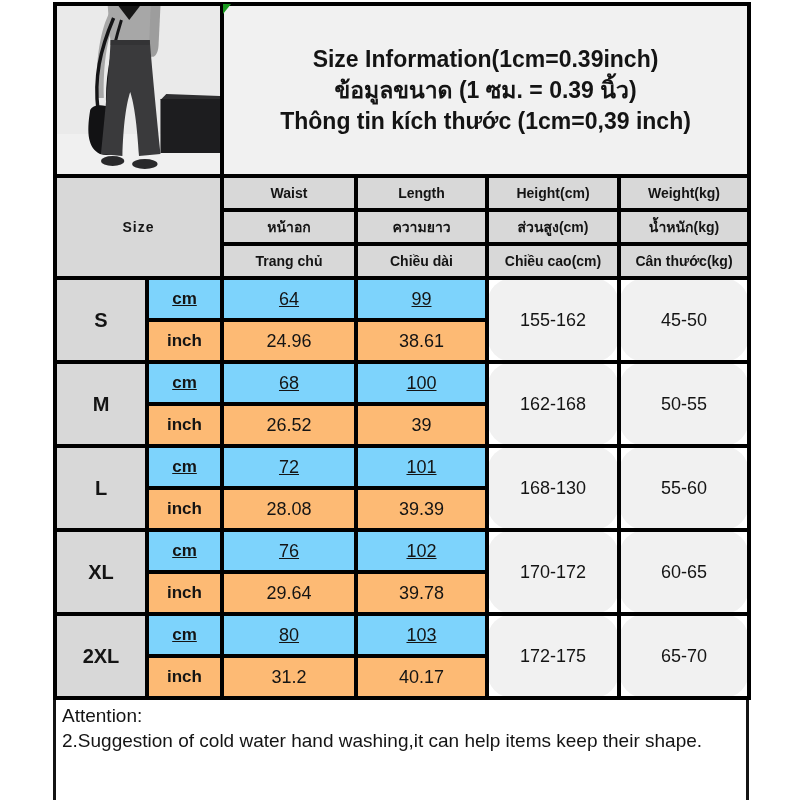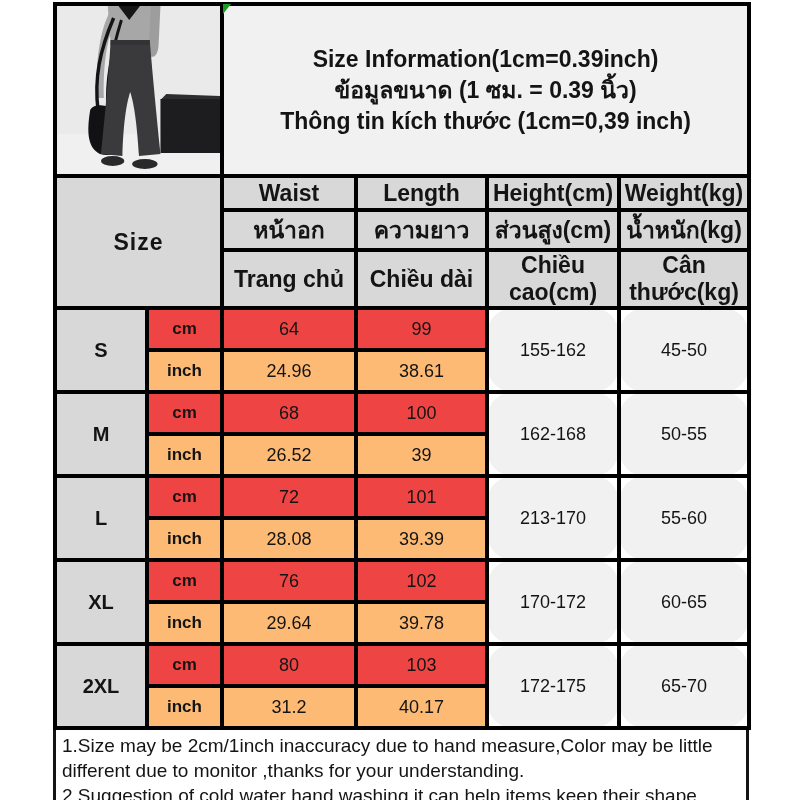--- a/index.html
+++ b/index.html
@@ -27,29 +27,29 @@
     overflow: hidden;
   }
 
   
   td.photo-cell { background: #eaeaea; height: 168px; }
   td.photo-cell svg { display: block; width: 100%; height: 168px; }
   td.title-cell { background: #f1f1f1; }
   .title-line { font-weight: bold; font-size: 23px; line-height: 31px; white-space: nowrap; }
 
   
-  tr.hdr td { background: #d8d8d8; font-weight: bold; font-size: 23px; height: 30px; }
+  tr.hdr td { background: #d8d8d8; font-weight: bold; font-size: 14px; height: 30px; }
   td.size-corner { background: #d8d8d8; font-weight: bold; font-size: 36px; letter-spacing: 1px; }
 
   
   tr.data-row td { height: 38px; }
   td.size-label { background: #d8d8d8; font-weight: bold; font-size: 20px; }
   td.unit { font-weight: bold; font-size: 17px; }
   td.val { font-size: 18px; font-weight: normal; }
-  .tint { background: #ef4444; }
+  .tint { background: #7dd3fc; text-decoration: underline; }
   .plain { background: #fdba74; }
   td.range { background: #f1f1f1; font-size: 18px; font-weight: normal; border-radius: 26px; }
 
   
   .green-flag {
     position: absolute;
     left: 223px; top: 2px;
     width: 0; height: 0;
     border-top: 10px solid #1a9a1f;
     border-right: 8px solid transparent;
@@ -169,21 +169,21 @@
       <td class="unit plain">inch</td>
       <td class="val plain">26.52</td>
       <td class="val plain">39</td>
     </tr>
 
     <tr class="data-row">
       <td class="size-label" rowspan="2">L</td>
       <td class="unit tint">cm</td>
       <td class="val tint">72</td>
       <td class="val tint">101</td>
-      <td class="range" rowspan="2">213-170</td>
+      <td class="range" rowspan="2">168-130</td>
       <td class="range" rowspan="2">55-60</td>
     </tr>
     <tr class="data-row">
       <td class="unit plain">inch</td>
       <td class="val plain">28.08</td>
       <td class="val plain">39.39</td>
     </tr>
 
     <tr class="data-row">
       <td class="size-label" rowspan="2">XL</td>
@@ -209,17 +209,17 @@
     </tr>
     <tr class="data-row">
       <td class="unit plain">inch</td>
       <td class="val plain">31.2</td>
       <td class="val plain">40.17</td>
     </tr>
   </tbody>
     </table>
 
   <div class="attention-box">
-    <div>1.Size may be 2cm/1inch inaccuracy due to hand measure,Color may be little different due to monitor ,thanks for your understanding.</div>
+    <div>Attention:</div>
     <div>2.Suggestion of cold water hand washing,it can help items keep their shape.</div>
   </div>
 
 </div>
 
 </body></html>

